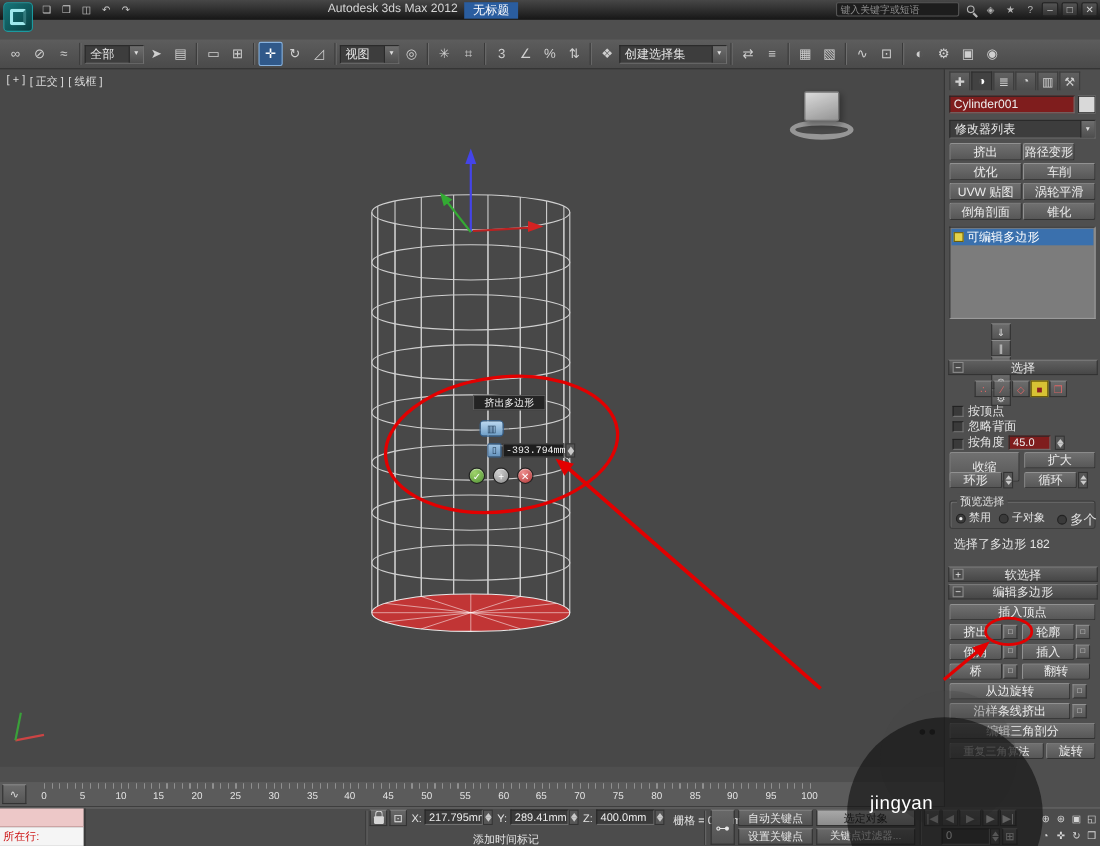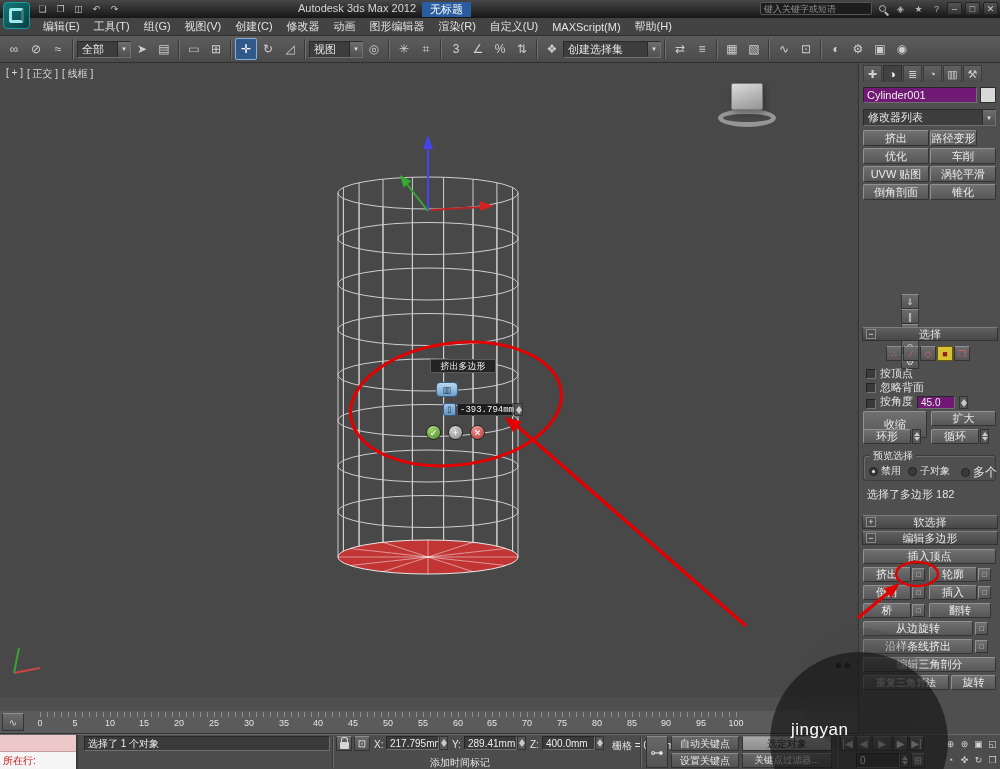--- a/index.html
+++ b/index.html
@@ -49,21 +49,21 @@
 .cbtn.ok{background:radial-gradient(circle at 35% 30%,#9fd36a,#4e8f33)}
 .cbtn.ap{background:radial-gradient(circle at 35% 30%,#cfcfcf,#8a8a8a)}
 .cbtn.ca{background:radial-gradient(circle at 35% 30%,#ef8f8f,#b03434)}
 
 .panel{position:absolute;left:858px;top:63px;width:142px;height:671px;background:#4f4f4f;border-left:1px solid #333}
 .p-abs{position:absolute}
 .ptab{width:19px;height:17px;display:flex;align-items:center;justify-content:center;color:#cfcfcf;font-size:11px;border:1px solid #3c3c3c;border-bottom:none;background:linear-gradient(#616161,#4d4d4d)}
 .ptab.active{background:#424242;color:#fff;border-color:#2e2e2e}
 .btn{background:linear-gradient(#707070,#575757);border:1px solid #333;border-top-color:#919191;border-left-color:#919191;border-radius:2px;color:#ebebeb;font-size:11px;display:flex;align-items:center;justify-content:center;white-space:nowrap;overflow:hidden}
 .sq{background:linear-gradient(#707070,#575757);border:1px solid #333;border-top-color:#919191;border-left-color:#919191;color:#ddd;font-size:7px;display:flex;align-items:center;justify-content:center}
-.sunk{background:#701a75;border:1px solid #272727;border-bottom-color:#6f6f6f;border-right-color:#6f6f6f;color:#ededed;display:flex;align-items:center;padding:0 3px;overflow:hidden;white-space:nowrap}
+.sunk{background:#7f1d1d;border:1px solid #272727;border-bottom-color:#6f6f6f;border-right-color:#6f6f6f;color:#ededed;display:flex;align-items:center;padding:0 3px;overflow:hidden;white-space:nowrap}
 .stack{background:#7c7c7c;border:1px solid #2e2e2e;border-bottom-color:#9a9a9a;border-right-color:#9a9a9a}
 .stackrow{position:absolute;left:1px;top:1px;right:1px;height:15px;background:#3a70ad;color:#fff;display:flex;align-items:center;gap:3px;padding:0 2px}
 .sicon{width:9px;height:9px;background:#e3d34a;border:1px solid #6a5d10;flex:none}
 .stbtn{width:18px;height:15px;display:flex;align-items:center;justify-content:center;background:linear-gradient(#6c6c6c,#555);border:1px solid #333;border-top-color:#8e8e8e;color:#d8d8d8;font-size:9px}
 .roll{height:14px;background:linear-gradient(#606060,#474747);border:1px solid #333;border-top-color:#7e7e7e;display:flex;align-items:center;justify-content:center;color:#e6e6e6}
 .pm{position:absolute;left:3px;top:1px;width:10px;height:10px;border:1px solid #8c8c8c;background:#4c4c4c;color:#e8e8e8;font-size:9px;line-height:8px;text-align:center}
 .chk{width:10px;height:10px;background:#3a3a3a;border:1px solid #222;border-bottom-color:#777;border-right-color:#777;flex:none}
 .lbl{color:#e4e4e4;white-space:nowrap}
 .rad{width:9px;height:9px;border-radius:50%;background:#3a3a3a;border:1px solid #222;flex:none;display:flex;align-items:center;justify-content:center}
 .rad.sel::after{content:"";width:3px;height:3px;border-radius:50%;background:#eee}
@@ -128,34 +128,20 @@
         </span>
       <span class="icbtn">◈</span>
       <span class="icbtn">★</span>
       <span class="icbtn">?</span>
       <span class="wbtn">–</span>
       <span class="wbtn">□</span>
       <span class="wbtn">✕</span>
     </div>
   </div>
 
-  <div class="menubar">
-    <span class="mitem">编辑(E)</span>
-    <span class="mitem">工具(T)</span>
-    <span class="mitem">组(G)</span>
-    <span class="mitem">视图(V)</span>
-    <span class="mitem">创建(C)</span>
-    <span class="mitem">修改器</span>
-    <span class="mitem">动画</span>
-    <span class="mitem">图形编辑器</span>
-    <span class="mitem">渲染(R)</span>
-    <span class="mitem">自定义(U)</span>
-    <span class="mitem">MAXScript(M)</span>
-    <span class="mitem">帮助(H)</span>
-  </div>
 
   <div class="toolbar">
     <span class="ti">∞</span>
     <span class="ti">⊘</span>
     <span class="ti">≈</span>
     <span class="tsep"></span>
     <div class="dd" style="width:54px">
       <span class="dd-t">全部</span>
       <span class="dd-a">▼</span>
     </div>
@@ -319,20 +305,26 @@
 
     <div class="btn p-abs" style="left:4px;top:67px;width:66px;height:16px">挤出</div>
     <div class="btn p-abs" style="left:71px;top:67px;width:47px;height:16px">路径变形</div>
     <div class="btn p-abs" style="left:4px;top:85px;width:66px;height:16px">优化</div>
     <div class="btn p-abs" style="left:71px;top:85px;width:66px;height:16px">车削</div>
     <div class="btn p-abs" style="left:4px;top:103px;width:66px;height:16px">UVW 贴图</div>
     <div class="btn p-abs" style="left:71px;top:103px;width:66px;height:16px">涡轮平滑</div>
     <div class="btn p-abs" style="left:4px;top:121px;width:66px;height:16px">倒角剖面</div>
     <div class="btn p-abs" style="left:71px;top:121px;width:66px;height:16px">锥化</div>
 
+    <div class="stack p-abs" style="left:4px;top:143px;width:133px;height:84px">
+      <div class="stackrow">
+        <span class="sicon"></span>
+        <span>可编辑多边形</span>
+      </div>
+    </div>
 
     <div class="p-abs stool" style="left:42px;top:231px">
       <span class="stbtn">⇓</span>
       <span class="stbtn">∥</span>
       <span class="stbtn">⊟</span>
       <span class="stbtn">⊗</span>
       <span class="stbtn">⚙</span>
     </div>
 
     <div class="roll p-abs" style="left:3px;top:264px;width:136px">
@@ -462,21 +454,20 @@
   </div>
 
   <div class="statusbar">
     <div class="listener">
       <div class="l-top"></div>
       <div class="l-bot">
         <span>所在行:</span>
       </div>
     </div>
 
-    <div class="sfield" style="left:84px;top:1px;width:246px;height:15px">选择了 1 个对象</div>
 
     <div class="ssep" style="left:332px"></div>
 
     <div class="sbtn" style="left:336px;top:1px;width:16px;height:15px">
         <span class="lockico"></span>
       </div>
     <div class="sbtn" style="left:354px;top:1px;width:16px;height:15px">⊡</div>
 
     <span class="slabel" style="left:374px;top:4px">X:</span>
     <div class="sfield" style="left:386px;top:1px;width:53px;height:14px">217.795mm</div>

